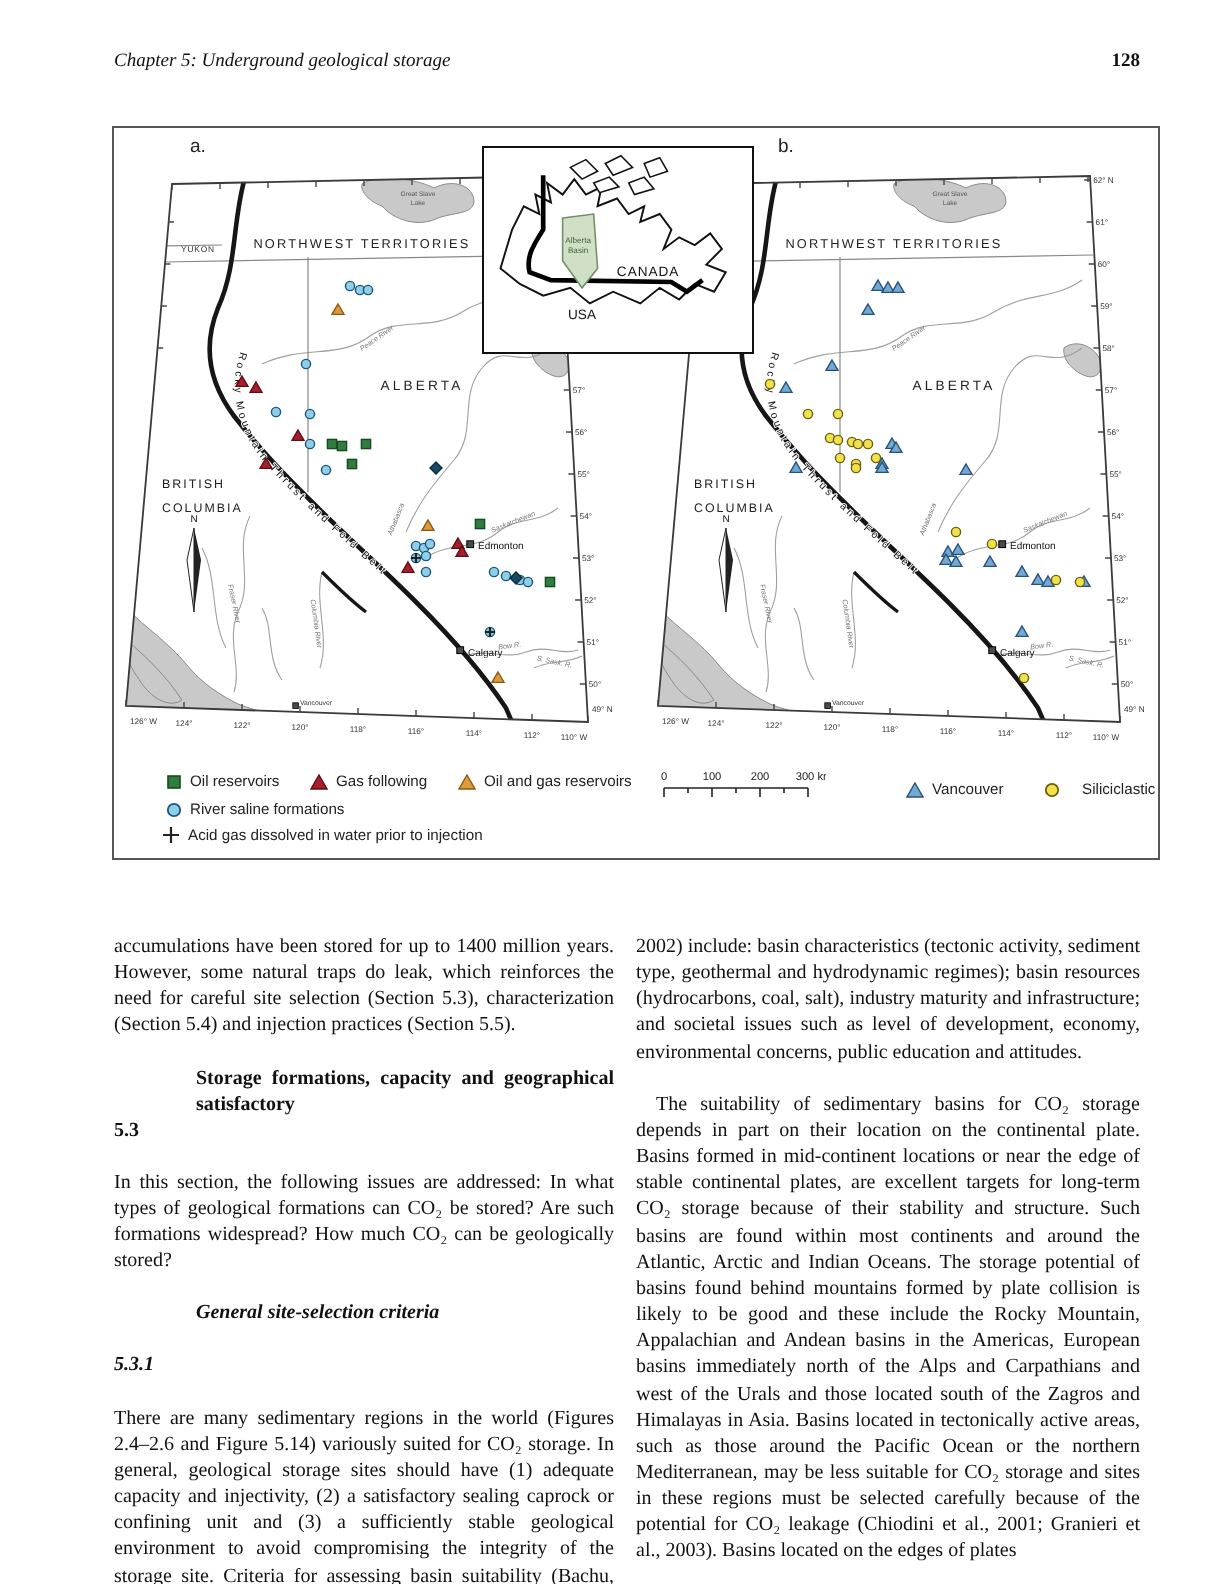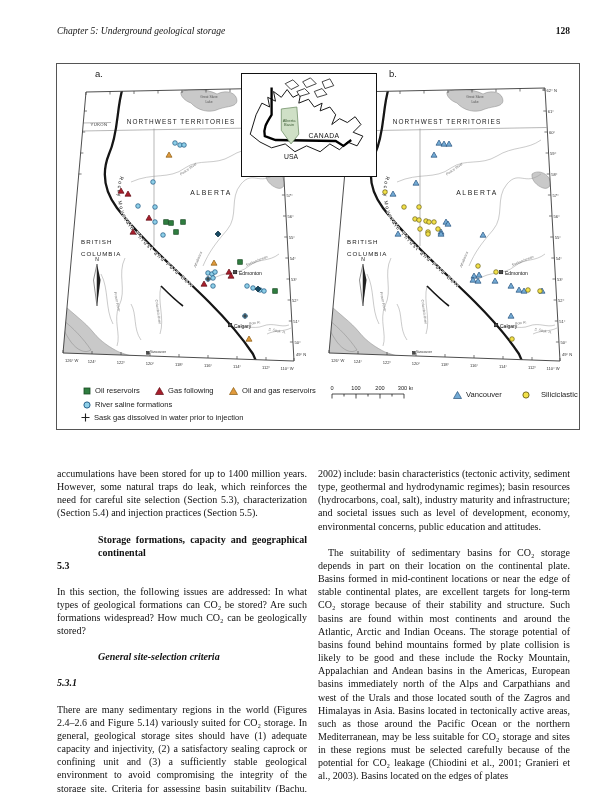--- a/index.html
+++ b/index.html
@@ -281,21 +281,21 @@
     <div class="leg-item" style="left:8px;top:336px;">
       <svg width="8" height="8">
           <circle cx="4" cy="4" r="3.1" stroke="#1a5480" stroke-width="0.9" fill="#8ecfe8"></circle>
         </svg>
       <span>River saline formations</span>
     </div>
     <div class="leg-item" style="left:6px;top:349px;">
       <svg width="9" height="9">
           <path d="M4.5 0.5 V8.5 M0.5 4.5 H8.5" stroke="#222" stroke-width="1.1" fill="none"></path>
         </svg>
-      <span>Sask gas dissolved in water prior to injection</span>
+      <span>Acid gas dissolved in water prior to injection</span>
     </div>
     <div class="scalebar">
       <svg width="86" height="18" viewBox="0 0 86 18">
         <g font-size="5.6" fill="#222" text-anchor="middle" font-family="Liberation Sans,sans-serif">
           <text x="5" y="6">0</text>
           <text x="29" y="6">100</text>
           <text x="53" y="6">200</text>
           <text x="80" y="6">300 km</text>
         </g>
         <path d="M5 10 H77 M5 10 v4.5 M29 10 v4.5 M53 10 v4.5 M77 10 v4.5 M17 10 v2.5 M41 10 v2.5 M65 10 v2.5" stroke="#222" stroke-width="0.8" fill="none"></path>
@@ -313,21 +313,21 @@
         </svg>
       <span>Siliciclastic</span>
     </div>
   </div>
 
 
   <div class="col col-l">
     <p>accumulations have been stored for up to 1400 million years. However, some natural traps do leak, which reinforces the need for careful site selection (Section 5.3), characterization (Section 5.4) and injection practices (Section 5.5).</p>
     <div class="head">
       <span class="num">5.3</span>
-      <span class="ttl">Storage formations, capacity and geographical continental</span>
+      <span class="ttl">Storage formations, capacity and geographical satisfactory</span>
     </div>
     <p>In this section, the following issues are addressed: In what types of geological formations can CO₂ be stored? Are such formations widespread? How much CO₂ can be geologically stored?</p>
     <div class="head h3">
       <span class="num">5.3.1</span>
       <span class="ttl">General site-selection criteria</span>
     </div>
     <p class="last">There are many sedimentary regions in the world (Figures 2.4–2.6 and Figure 5.14) variously suited for CO₂ storage. In general, geological storage sites should have (1) adequate capacity and injectivity, (2) a satisfactory sealing caprock or confining unit and (3) a sufficiently stable geological environment to avoid compromising the integrity of the storage site. Criteria for assessing basin suitability (Bachu, 2000, 2003; Bradshaw et al.,</p>
   </div>
   <div class="col col-r">
     <p>2002) include: basin characteristics (tectonic activity, sediment type, geothermal and hydrodynamic regimes); basin resources (hydrocarbons, coal, salt), industry maturity and infrastructure; and societal issues such as level of development, economy, environmental concerns, public education and attitudes.</p>

